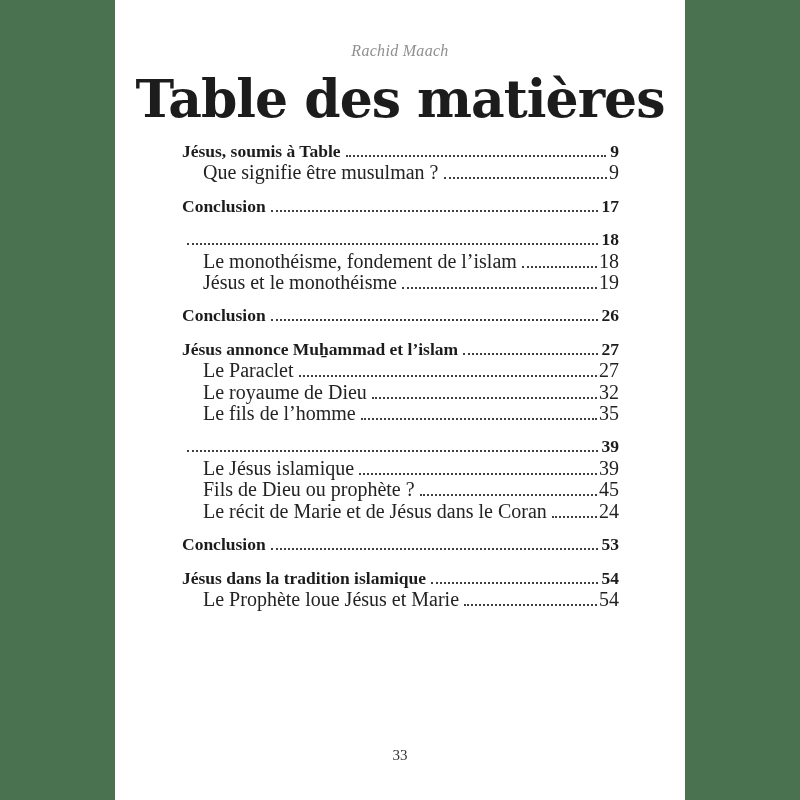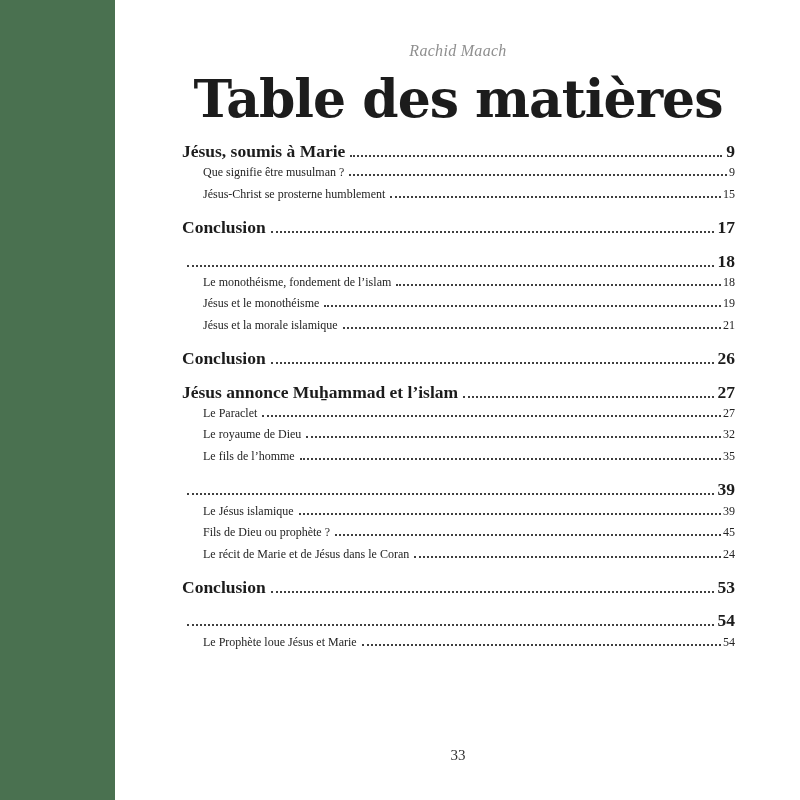--- a/index.html
+++ b/index.html
@@ -14,21 +14,21 @@
   body {
     width: 800px; height: 800px;
     background: var(--background-green);
     font-family: "Liberation Serif", "DejaVu Serif", serif;
     position: relative;
     overflow: hidden;
   }
   .paper {
     position: absolute;
     left: 115px; top: 0;
-    width: 686px; height: 800px;
+    width: 570px; height: 800px;
     background: var(--paper-white);
   }
   .author {
     margin-top: 42px;
     text-align: center;
     font-style: italic;
     font-size: 16px;
     color: var(--author-gray);
     letter-spacing: 0.3px;
   }
@@ -51,21 +51,21 @@
     line-height: 21.4px;
     color: var(--text-dark);
   }
   .row.level0 {
     font-weight: 700;
     font-size: 17.5px;
     color: var(--title-black);
   }
   .row.level0:not(:first-child) { margin-top: 12px; }
   .row.level1 {
-    font-size: 12px;
+    font-size: 20px;
     padding-left: 21px;
   }
   .lbl { white-space: nowrap; }
   .dots {
     flex: 1 1 auto;
     min-width: 12px;
     border-bottom: 2px dotted var(--dots-gray);
     margin: 0 2px 3px 5px;
   }
   .row.level0 .dots { margin-bottom: 4px; margin-right: 4px; }
@@ -80,57 +80,47 @@
   }
 </style>
 </head>
 <body>
 
 <div class="paper">
   <div class="author">Rachid Maach</div>
   <h1 class="title">Table des matières</h1>
   <div class="toc">
       <div class="row level0">
-    <span class="lbl">Jésus, soumis à Marie</span>
+    <span class="lbl">Jésus, soumis à Table</span>
     <span class="dots"></span>
     <span class="pg">9</span>
   </div>
       <div class="row level1">
     <span class="lbl">Que signifie être musulman ?</span>
     <span class="dots"></span>
     <span class="pg">9</span>
-  </div>
-      <div class="row level1">
-    <span class="lbl">Jésus-Christ se prosterne humblement</span>
-    <span class="dots"></span>
-    <span class="pg">15</span>
   </div>
       <div class="row level0">
     <span class="lbl">Conclusion</span>
     <span class="dots"></span>
     <span class="pg">17</span>
   </div>
       <div class="row level0">
     <span class="dots"></span>
     <span class="pg">18</span>
   </div>
       <div class="row level1">
     <span class="lbl">Le monothéisme, fondement de l’islam</span>
     <span class="dots"></span>
     <span class="pg">18</span>
   </div>
       <div class="row level1">
     <span class="lbl">Jésus et le monothéisme</span>
     <span class="dots"></span>
     <span class="pg">19</span>
-  </div>
-      <div class="row level1">
-    <span class="lbl">Jésus et la morale islamique</span>
-    <span class="dots"></span>
-    <span class="pg">21</span>
   </div>
       <div class="row level0">
     <span class="lbl">Conclusion</span>
     <span class="dots"></span>
     <span class="pg">26</span>
   </div>
       <div class="row level0">
     <span class="lbl">Jésus annonce Muẖammad et l’islam</span>
     <span class="dots"></span>
     <span class="pg">27</span>
@@ -168,20 +158,21 @@
     <span class="lbl">Le récit de Marie et de Jésus dans le Coran</span>
     <span class="dots"></span>
     <span class="pg">24</span>
   </div>
       <div class="row level0">
     <span class="lbl">Conclusion</span>
     <span class="dots"></span>
     <span class="pg">53</span>
   </div>
       <div class="row level0">
+    <span class="lbl">Jésus dans la tradition islamique</span>
     <span class="dots"></span>
     <span class="pg">54</span>
   </div>
       <div class="row level1">
     <span class="lbl">Le Prophète loue Jésus et Marie</span>
     <span class="dots"></span>
     <span class="pg">54</span>
   </div>
     </div>
   <div class="footer">33</div>

